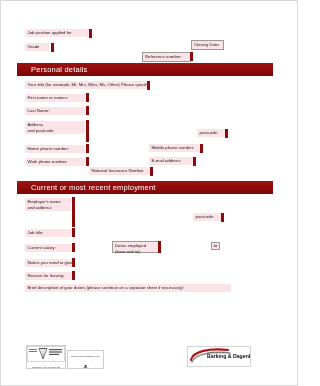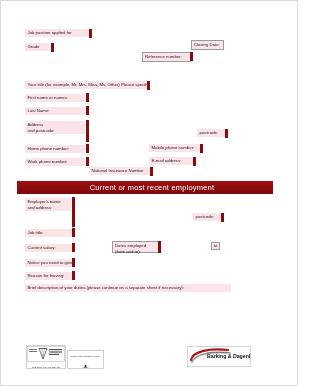--- a/index.html
+++ b/index.html
@@ -111,20 +111,21 @@
   <div class="marker" style="left:88px; top:28px; height:9px;"></div>
 
   <div class="flabel" style="left:24px; top:42px; width:24px;">Grade</div>
   <div class="marker" style="left:50px; top:42px; height:9px;"></div>
 
   <div class="boxed" style="left:141px; top:51px; width:49px;">Reference number:</div>
   <div class="marker" style="left:189px; top:51px; height:9px;"></div>
 
   <div class="boxed" style="left:190px; top:39px; width:33px;">Closing Date:</div>
 
+  <div class="section-bar" style="left:16px; top:62px; width:256px;">Personal details</div>
 
   <div class="flabel" style="left:24px; top:80px; width:124px;">Your title (for example, Mr, Mrs, Miss, Ms, Other) Please specify:</div>
   <div class="marker" style="left:146px; top:80px; height:9px;"></div>
 
   <div class="flabel" style="left:24px; top:93px; width:60px;">First name or names:</div>
   <div class="marker" style="left:85px; top:92px; height:9px;"></div>
 
   <div class="flabel" style="left:24px; top:106px; width:60px;">Last Name:</div>
   <div class="marker" style="left:85px; top:105px; height:9px;"></div>
 
@@ -145,21 +146,21 @@
 
   <div class="flabel" style="left:24px; top:157px; width:60px;">Work phone number:</div>
   <div class="marker" style="left:85px; top:156px; height:9px;"></div>
 
   <div class="flabel" style="left:148px; top:156px; width:45px;">E-mail address:</div>
   <div class="marker" style="left:192px; top:156px; height:9px;"></div>
 
   <div class="flabel" style="left:88px; top:166px; width:62px;">National Insurance Number</div>
   <div class="marker" style="left:149px; top:166px; height:9px;"></div>
 
-  <div class="section-bar" style="left:16px; top:180px; width:256px;text-align:center;">Current or most recent employment</div>
+  <div class="section-bar" style="left:16px; top:180px; width:256px;">Current or most recent employment</div>
 
   <div class="flabel two-line" style="left:24px; top:197px; width:46px; height:13px;">
     <span>Employer's name</span><br>
     <span>and address:</span>
   </div>
   <div class="marker" style="left:71px; top:196px; height:30px;"></div>
 
   <div class="flabel" style="left:192px; top:212px; width:29px;">postcode:</div>
   <div class="marker" style="left:220px; top:212px; height:9px;"></div>
 

